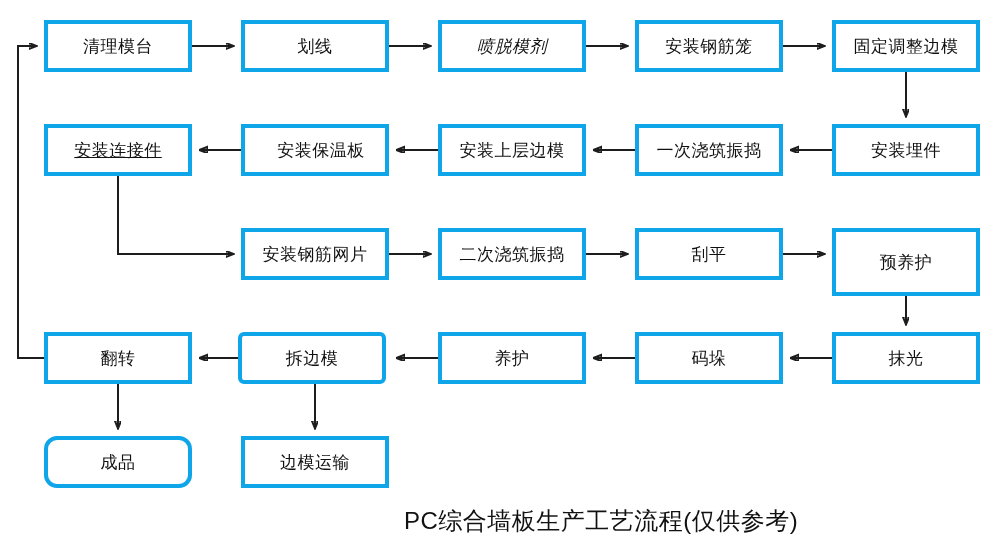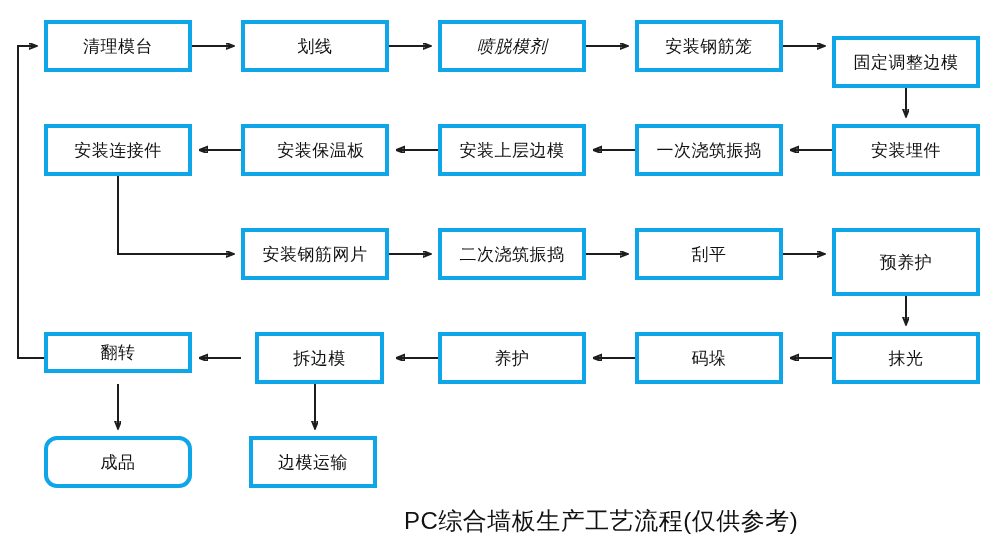--- a/index.html
+++ b/index.html
@@ -100,37 +100,37 @@
     </div>
   <div class="node" style="left:241px; top:20px;  width:148px; height:52px;">
       <span>划线</span>
     </div>
   <div class="node" style="left:438px; top:20px;  width:148px; height:52px;font-style:italic;">
       <span>喷脱模剂</span>
     </div>
   <div class="node" style="left:635px; top:20px;  width:148px; height:52px;">
       <span>安装钢筋笼</span>
     </div>
-  <div class="node" style="left:832px; top:36px;  width:148px; height:52px;">
+  <div class="node" style="left:832px; top:20px;  width:148px; height:52px;">
       <span>固定调整边模</span>
     </div>
 
   <div class="node" style="left:832px; top:124px; width:148px; height:52px;">
       <span>安装埋件</span>
     </div>
   <div class="node" style="left:635px; top:124px; width:148px; height:52px;align-items:center;">
       <span>一次浇筑振捣</span>
     </div>
   <div class="node" style="left:438px; top:124px; width:148px; height:52px;">
       <span>安装上层边模</span>
     </div>
   <div class="node" style="left:241px; top:124px; width:148px; height:52px;padding-left:12px;">
       <span>安装保温板</span>
     </div>
-  <div class="node" style="left:44px;  top:124px; width:148px; height:52px;">
+  <div class="node" style="left:44px;  top:124px; width:148px; height:52px;text-decoration:underline;">
       <span>安装连接件</span>
     </div>
 
   <div class="node" style="left:241px; top:228px; width:148px; height:52px;">
       <span>安装钢筋网片</span>
     </div>
   <div class="node" style="left:438px; top:228px; width:148px; height:52px;">
       <span>二次浇筑振捣</span>
     </div>
   <div class="node" style="left:635px; top:228px; width:148px; height:52px;">
@@ -142,28 +142,28 @@
 
   <div class="node" style="left:832px; top:332px; width:148px; height:52px;">
       <span>抹光</span>
     </div>
   <div class="node" style="left:635px; top:332px; width:148px; height:52px;">
       <span>码垛</span>
     </div>
   <div class="node" style="left:438px; top:332px; width:148px; height:52px;">
       <span>养护</span>
     </div>
-  <div class="node" style="left:255px; top:332px; width:129px; height:52px;">
+  <div class="node" style="left:238px; top:332px; width:148px; height:52px;border-radius:6px;">
       <span>拆边模</span>
     </div>
-  <div class="node" style="left:44px;  top:332px; width:148px; height:41px;">
+  <div class="node" style="left:44px;  top:332px; width:148px; height:52px;">
       <span>翻转</span>
     </div>
 
   <div class="node" style="left:44px;  top:436px; width:148px; height:52px;border-radius:13px;">
       <span>成品</span>
     </div>
-  <div class="node" style="left:241px; top:436px; width:128px; height:52px;margin-left:8px;">
+  <div class="node" style="left:241px; top:436px; width:148px; height:52px;">
       <span>边模运输</span>
     </div>
 
   <div class="caption" style="left:404px; top:505px;">PC综合墙板生产工艺流程(仅供参考)</div>
 </div>
 
 </body></html>

